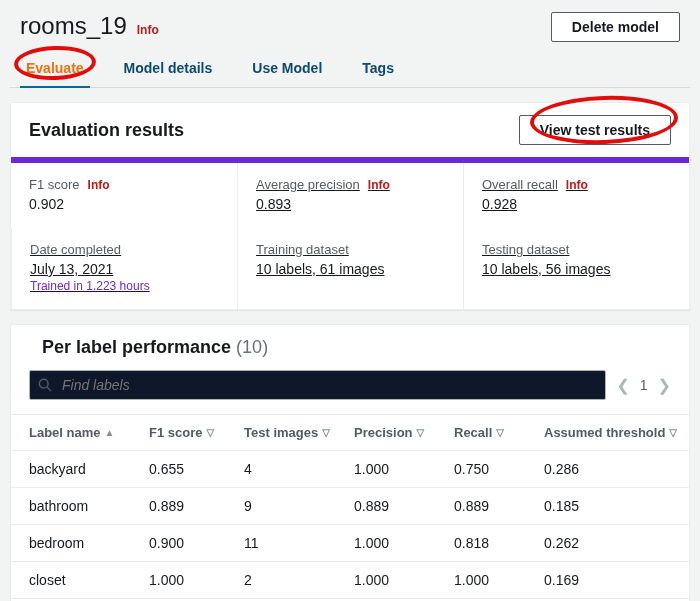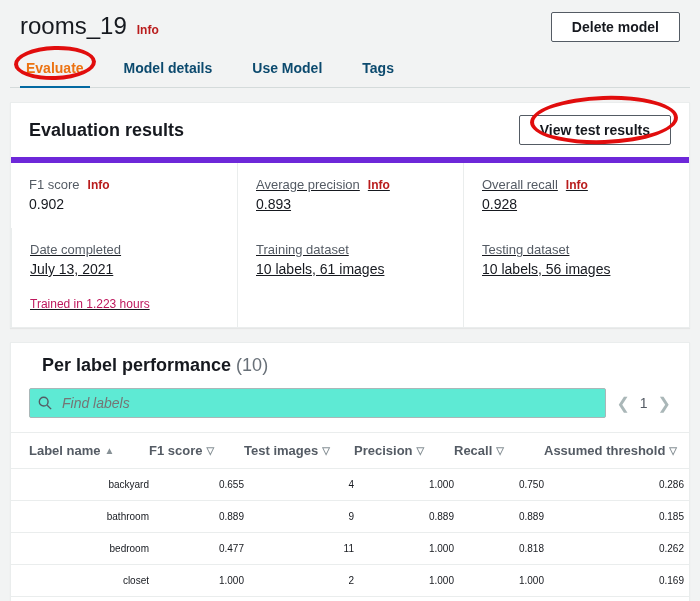--- a/index.html
+++ b/index.html
@@ -34,38 +34,38 @@
   }
   .panel-title { font-size: 18px; font-weight: 700; }
   .metrics {
     display: grid; grid-template-columns: 1fr 1fr 1fr;
   }
   .metric { padding: 14px 18px 16px 18px; }
   .metric + .metric { border-left: 1px solid #eaeded; text-decoration: underline; }
   .metric-row2 { border-top: 0; }
   .metric-label { color: #545b64; font-size: 13px; display: flex; align-items: baseline; gap: 8px; }
   .metric-value { font-size: 14px; margin-top: 4px; }
-  .metric-sub { font-size: 12px; color: #be185d; margin-top: 20px; }
+  .metric-sub { font-size: 12px; color: #6d28d9; margin-top: 2px; }
   .count-muted { color: #687078; font-weight: 400; }
   .search-row { display: flex; align-items: center; gap: 10px; padding: 0 18px 14px 18px; }
-  .search-box { flex: 1; display: flex; align-items: center; border: 1px solid #aab7b8; border-radius: 2px; padding: 5px 8px; background: #5eead4; }
+  .search-box { flex: 1; display: flex; align-items: center; border: 1px solid #aab7b8; border-radius: 2px; padding: 5px 8px; background: #0f172a; }
   .search-box input { border: none; outline: none; flex: 1; font-size: 14px; font-style: italic; color: #687078; background: transparent; }
   .mag { width: 14px; height: 14px; margin-right: 8px; flex-shrink: 0; }
   .pager { display: flex; align-items: center; gap: 10px; color: #545b64; }
   .pager .chev { cursor: pointer; color: #aab7b8; font-size: 16px; }
   .table-head, .table-row {
     display: grid;
     grid-template-columns: 120px 95px 110px 100px 90px 140px;
     padding: 10px 18px;
     align-items: center;
   }
   .table-head { border-top: 1px solid #eaeded; font-size: 13px; color: #545b64; font-weight: 700; }
   .table-head .th { display: flex; align-items: center; gap: 4px; cursor: pointer; }
   .sort-tri { font-size: 10px; color: #879196; }
-  .table-row { border-top: 1px solid #eaeded; font-size: 10px; text-align: right; }
+  .table-row { border-top: 1px solid #eaeded; font-size: 14px; }
   .table-row .cell-label { color: #16191f; }
   .ann { position: absolute; border: 4px solid #e10d0d; border-radius: 50%; pointer-events: none; }
   .ann1 { left: 14px; top: 46px; width: 82px; height: 34px; transform: rotate(-2deg); }
   .ann2 { left: 530px; top: 96px; width: 148px; height: 48px; transform: rotate(-2deg); }
   .rel { position: relative; }
 </style>
 </head>
 <body>
 
 <div class="page rel">
@@ -195,21 +195,21 @@
         <div class="table-row">
           <div class="cell-label">bathroom</div>
           <div>0.889</div>
           <div>9</div>
           <div>0.889</div>
           <div>0.889</div>
           <div>0.185</div>
         </div>
         <div class="table-row">
           <div class="cell-label">bedroom</div>
-          <div>0.477</div>
+          <div>0.900</div>
           <div>11</div>
           <div>1.000</div>
           <div>0.818</div>
           <div>0.262</div>
         </div>
         <div class="table-row">
           <div class="cell-label">closet</div>
           <div>1.000</div>
           <div>2</div>
           <div>1.000</div>

